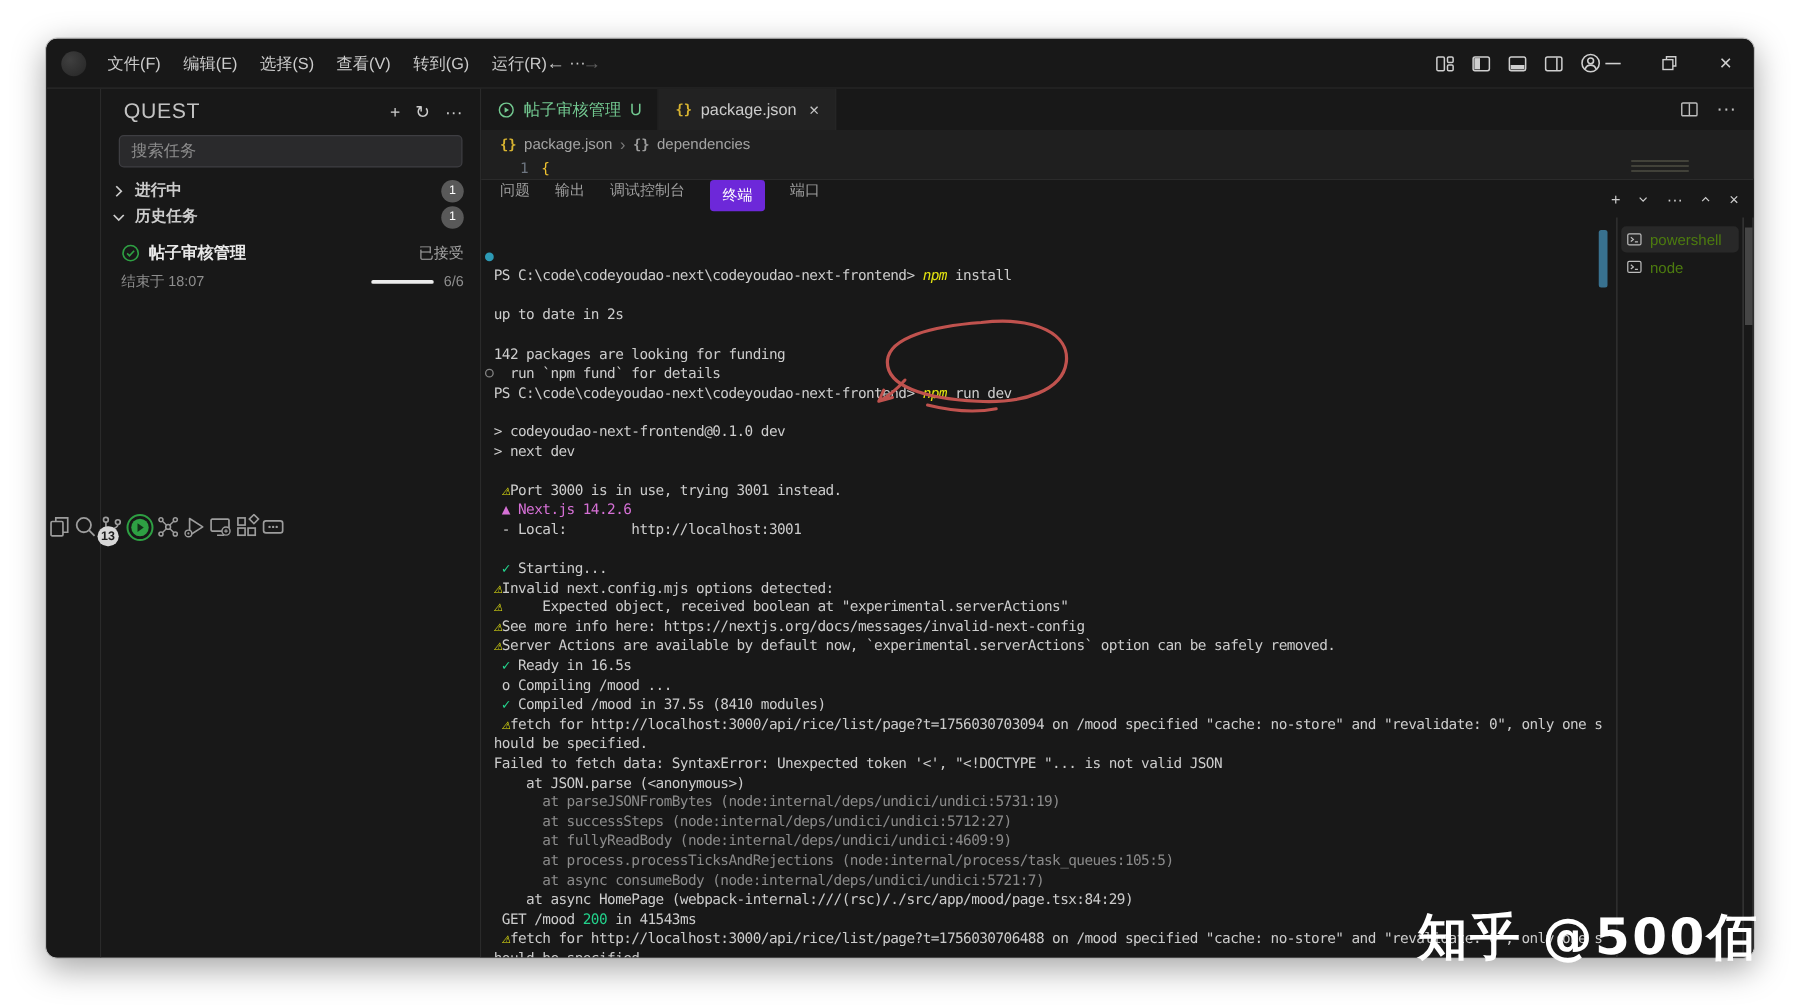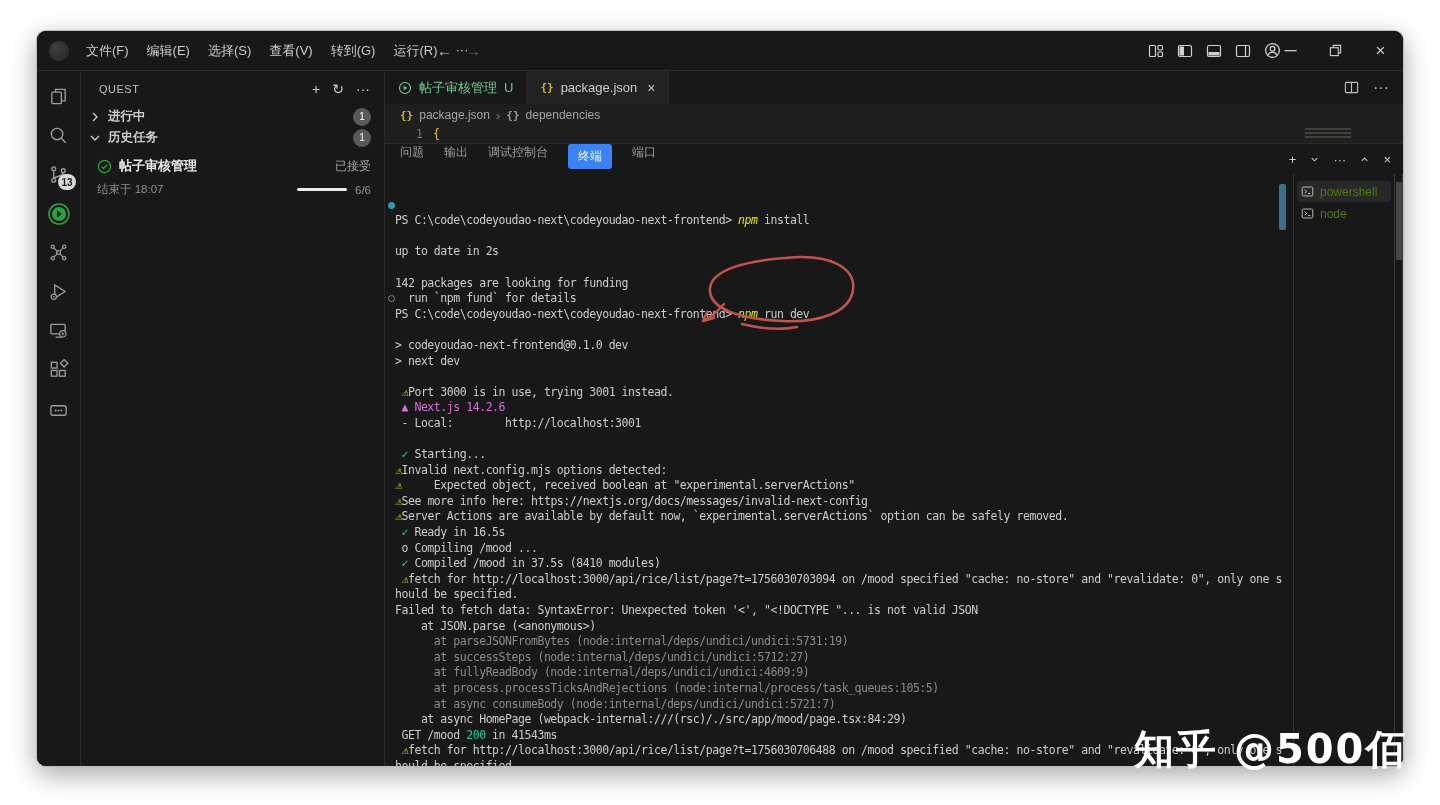--- a/index.html
+++ b/index.html
@@ -25,32 +25,32 @@
   .tb-icons { position:absolute; right:122px; display:flex; gap:13px; align-items:center; }
   .tb-icons svg { display:block; }
   .win-controls { position:absolute; right:0; top:0; height:39px; display:flex; }
   .win-btn { width:45px; height:39px; display:flex; align-items:center; justify-content:center;
     color:#cfcfcf; font-size:17px; }
 
   
   .body { flex:1; display:flex; min-height:0; }
 
   .activitybar { width:44px; background:#181818; border-right:1px solid #2a2a2a;
-    display:flex; flex-direction:column; align-items:center; padding-top:6px;text-align:right; }
+    display:flex; flex-direction:row; align-items:center; padding-top:6px;text-align:right; }
   .ab-item { width:44px; height:39px; display:flex; align-items:center; justify-content:center; position:relative; }
   .ab-badge { position:absolute; right:5px; bottom:4px; min-width:16px; height:16px; border-radius:9px;
     background:#d8d8d8; color:#1d1d1d; font-size:10px; display:flex; align-items:center;
     justify-content:center; padding:0 3px; font-weight:700; }
   .ab-gap { height:2px; }
 
   
   .sidebar { width:304px; background:#181818; border-right:1px solid #2a2a2a;
     color:#cccccc; font-size:13px; }
   .sb-header { display:flex; align-items:center; height:35px; padding:0 14px 0 18px; }
-  .sb-title { flex:1; font-size:11px; color:#c2c2c2; letter-spacing:.5px; }
+  .sb-title { flex:1; font-size:17px; color:#c2c2c2; letter-spacing:.5px; }
   .sb-actions { display:flex; gap:12px; color:#cccccc; font-size:14px; align-items:center; }
   .sb-search { margin:2px 14px 8px 14px; height:26px; background:#2a2a2c; border:1px solid #3e3e42;
     border-radius:4px; display:flex; align-items:center; padding:0 9px; color:#8d8d8d; font-size:13px; }
   .tree-row { display:flex; align-items:center; height:21px; padding:0 13px 0 6px; gap:5px;
     font-weight:700; font-size:12.5px; color:#cccccc; }
   .tree-badge { margin-left:auto; width:18px; height:18px; border-radius:50%; background:#595959;
     color:#ffffff; font-size:10px; font-weight:400; display:flex; align-items:center; justify-content:center; }
   .task { padding:9px 13px 0 16px; }
   .task-row1 { display:flex; align-items:center; gap:7px; }
   .task-name { font-weight:700; font-size:13px; color:#e9e9e9; }
@@ -80,21 +80,21 @@
   .line-no { position:absolute; left:18px; width:20px; text-align:right; top:1px; color:#6e7681; }
   .line-code { position:absolute; left:48px; top:1px; color:#f0c330; }
   .minimap { position:absolute; right:52px; top:2px; width:46px; height:12px; opacity:.75;
     background:repeating-linear-gradient(to bottom, #4d4d42 0 2px, transparent 2px 4px); }
 
   
   .panel { flex:1; display:flex; flex-direction:column; background:#181818;
     border-top:1px solid #2b2b2b; min-height:0; }
   .panel-tabs { flex:0 0 30px; display:flex; align-items:flex-start; gap:20px; padding:0 0 0 15px;
     font-size:12px; color:#9d9d9d; position:relative; }
-  .panel-tab.active-ptab { background:#3b82f6; color:#ffffff; padding:4px 10px; border-radius:3px; }
+  .panel-tab.active-ptab { background:#6d28d9; color:#ffffff; padding:4px 10px; border-radius:3px; }
   .panel-actions { position:absolute; right:12px; top:0; height:30px; display:flex; gap:13px;
     align-items:center; color:#cccccc; font-size:13px; }
   .panel-content { flex:1; display:flex; min-height:0; position:relative; }
 
   .term-output { flex:1; position:relative; padding:8px 0 0 10px; overflow:hidden;
     font-family:"DejaVu Sans Mono", monospace; font-size:11.5px; line-height:15.6px;
     letter-spacing:-0.45px; color:#cccccc; white-space:pre; }
   .t-line { height:15.6px; }
   .s-d { color:#cccccc; } .s-y { color:#e5e510;font-style:italic; } .s-g { color:#23d18b; }
   .s-m { color:#d670d6; } .s-dim { color:#8b8b8b; }
@@ -254,20 +254,23 @@
       </div>
 
       <div class="sidebar">
         <div class="sb-header">
           <span class="sb-title">QUEST</span>
           <div class="sb-actions">
             <span>+</span>
             <span>↻</span>
             <span>···</span>
           </div>
+        </div>
+        <div class="sb-search">
+          <span>搜索任务</span>
         </div>
         <div class="tree-row">
           <svg width="16" height="16" viewBox="0 0 16 16">
               <path d="M6 4l4 4-4 4" fill="none" stroke="#cccccc" stroke-width="1.4"></path>
             </svg>
           <span>进行中</span>
           <span class="tree-badge">1</span>
         </div>
         <div class="tree-row">
           <svg width="16" height="16" viewBox="0 0 16 16">

